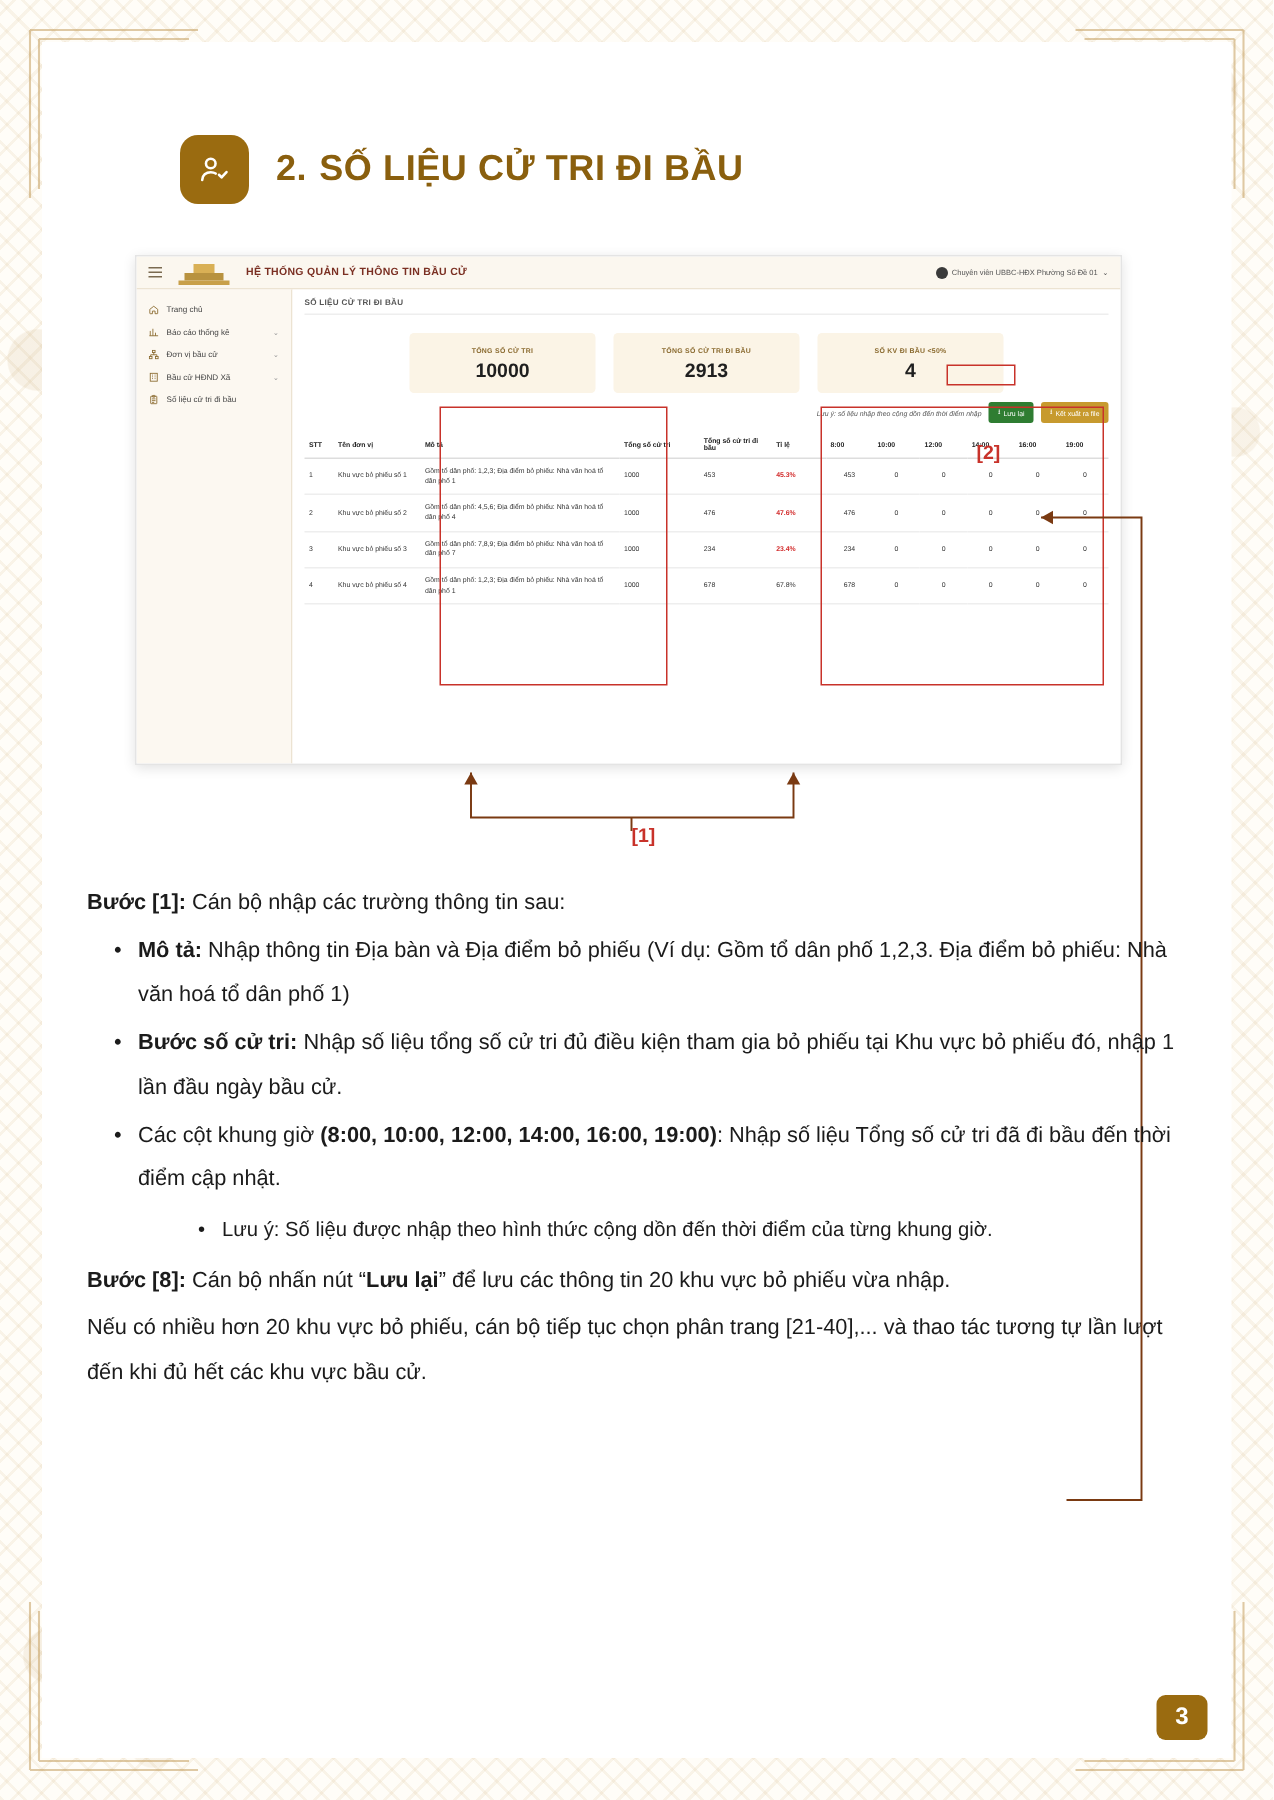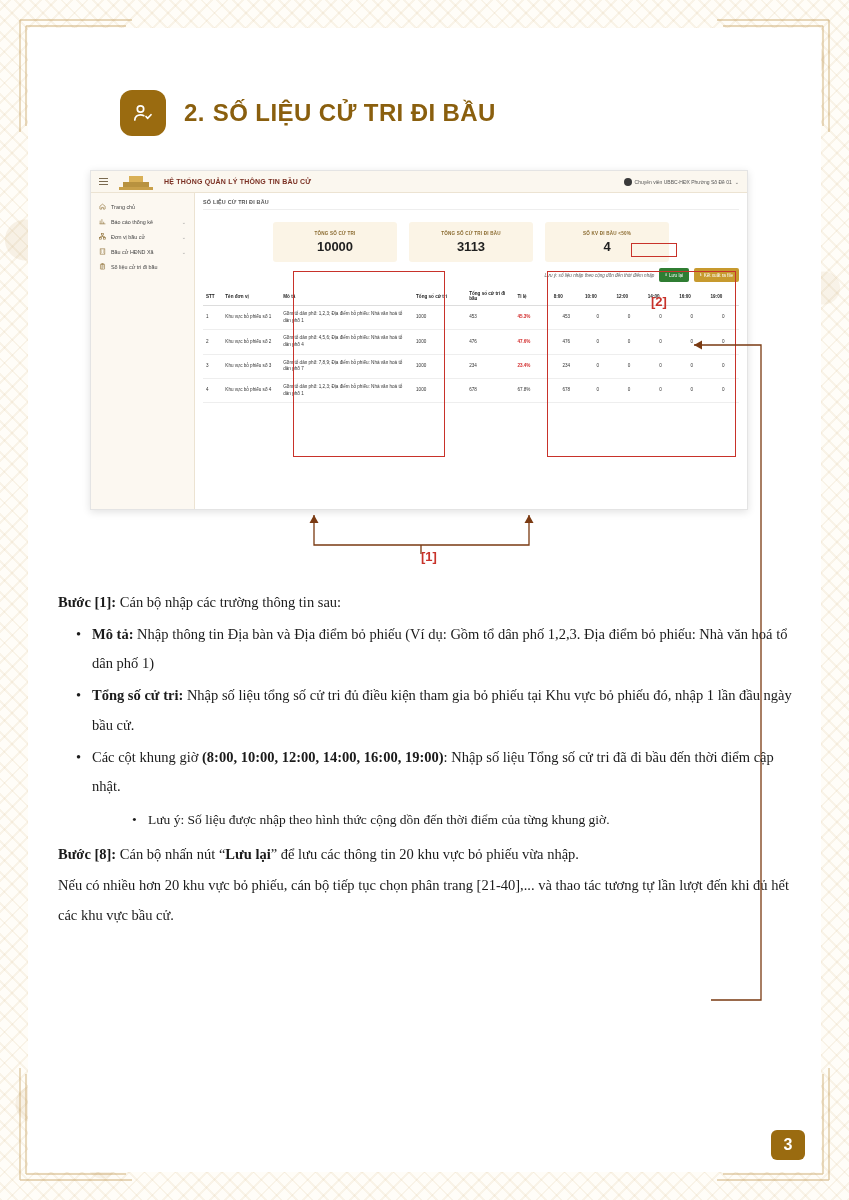--- a/index.html
+++ b/index.html
@@ -230,21 +230,20 @@
     left: 0; top: 0; right: 0; bottom: 0;
     pointer-events: none;
   }
 
   
   .body-text {
     margin: 78px 10px 0 12px;
     color: #1b1b1b;
     font-size: 14.5px;
     line-height: 2.05;
-    font-family: Liberation Serif, serif;
   }
   .body-text b { font-weight: bold; }
   .para { margin: 0 0 2px 0; }
   ul.lvl1 { list-style: none; margin: 0; padding: 0 0 0 18px; }
   ul.lvl1 > li {
     position: relative; padding-left: 16px; margin: 0 0 2px 0;
   }
   ul.lvl1 > li::before {
     content: "•";
     position: absolute; left: 0; top: 0;
@@ -404,21 +403,21 @@
       <div class="shot-main">
         <div class="crumb">SỐ LIỆU CỬ TRI ĐI BẦU</div>
 
         <div class="stats">
           <div class="stat">
             <div class="stat-label">TỔNG SỐ CỬ TRI</div>
             <div class="stat-value">10000</div>
           </div>
           <div class="stat">
             <div class="stat-label">TỔNG SỐ CỬ TRI ĐI BẦU</div>
-            <div class="stat-value">3113</div>
+            <div class="stat-value">2913</div>
           </div>
           <div class="stat">
             <div class="stat-label">SỐ KV ĐI BẦU &lt;50%</div>
             <div class="stat-value">4</div>
           </div>
         </div>
 
         <div class="note-row">
           <span class="note-text">Lưu ý: số liệu nhập theo cộng dồn đến thời điểm nhập</span>
           <span class="btn btn-save">
@@ -533,21 +532,21 @@
   <div class="body-text">
     <p class="para">
       <b>Bước [1]:</b><span> Cán bộ nhập các trường thông tin sau:</span>
     </p>
 
     <ul class="lvl1">
       <li>
         <b>Mô tả:</b><span> Nhập thông tin Địa bàn và Địa điểm bỏ phiếu (Ví dụ: Gồm tổ dân phố 1,2,3. Địa điểm bỏ phiếu: Nhà văn hoá tổ dân phố 1)</span>
       </li>
       <li>
-        <b>Tổng số cử tri:</b><span> Nhập số liệu tổng số cử tri đủ điều kiện tham gia bỏ phiếu tại Khu vực bỏ phiếu đó, nhập 1 lần đầu ngày bầu cử.</span>
+        <b>Bước số cử tri:</b><span> Nhập số liệu tổng số cử tri đủ điều kiện tham gia bỏ phiếu tại Khu vực bỏ phiếu đó, nhập 1 lần đầu ngày bầu cử.</span>
       </li>
       <li>
         <span>Các cột khung giờ </span><b>(8:00, 10:00, 12:00, 14:00, 16:00, 19:00)</b><span>: Nhập số liệu Tổng số cử tri đã đi bầu đến thời điểm cập nhật.</span>
         <ul class="lvl2">
           <li>Lưu ý: Số liệu được nhập theo hình thức cộng dồn đến thời điểm của từng khung giờ.</li>
         </ul>
       </li>
     </ul>
 
     <p class="para" style="margin-top:6px">

